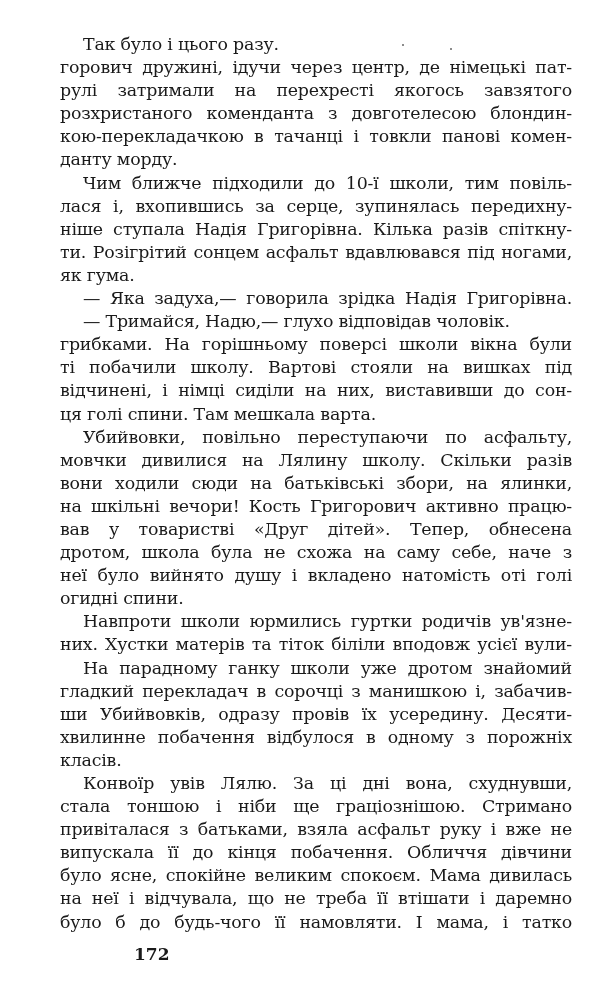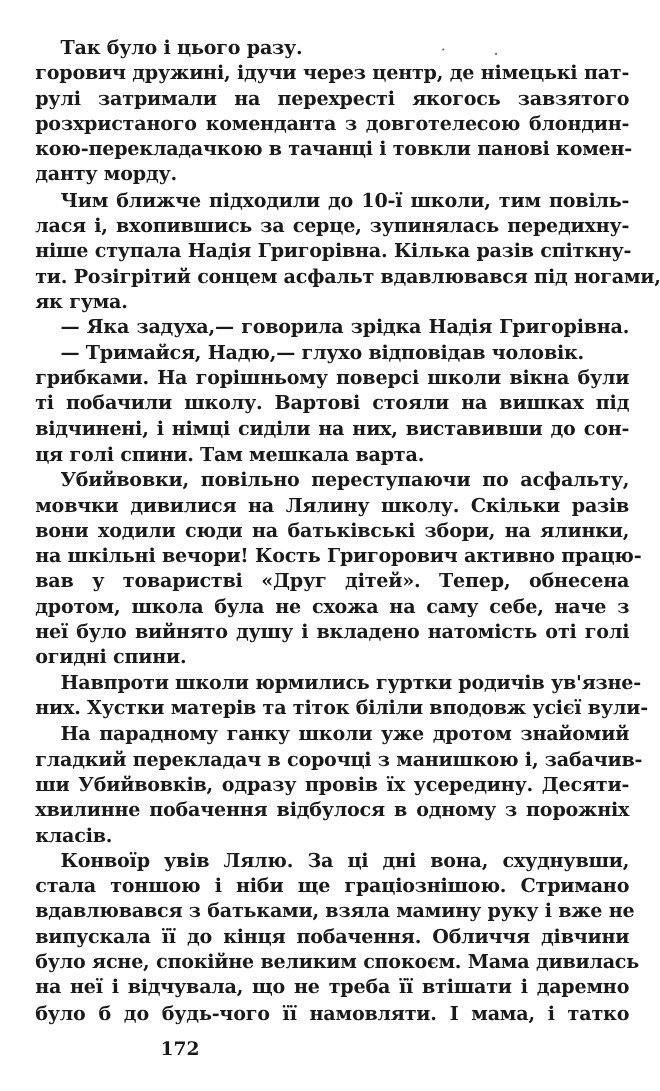--- a/index.html
+++ b/index.html
@@ -8,26 +8,27 @@
       font-family: "DejaVu Serif", "Liberation Serif", serif;
       color: #1a1a1a;
     }
     .page {
       position: absolute; left: 32px; top: 33px; width: 540px;
     }
     .line {
       height: 23.1px; line-height: 23px; font-size: 17.4px;
       white-space: nowrap; letter-spacing: -0.2px;
       text-align: justify; text-align-last: justify;
-      font-weight: 700;
+      font-weight: 400;
+      margin-left: 28px;
     }
     .line.indent { padding-left: 23px; }
     .line.last { text-align-last: left; }
     .page-number {
-      position: absolute; left: 146px; top: 944px;
+      position: absolute; left: 134px; top: 944px;
       font-size: 17px; font-weight: 600;
     }
     .speck { position: absolute; width: 2px; height: 2px; background: #666; border-radius: 1px; }
   </style>
 </head>
 <body>
 
 <div class="page" id="page">
     <div class="line indent last">Так було і цього разу.</div>
     <div class="line">горович дружині, ідучи через центр, де німецькі пат-</div>
@@ -56,21 +57,21 @@
     <div class="line last">огидні спини.</div>
     <div class="line indent">Навпроти школи юрмились гуртки родичів ув'язне-</div>
     <div class="line">них. Хустки матерів та тіток біліли вподовж усієї вули-</div>
     <div class="line indent">На парадному ганку школи уже дротом знайомий</div>
     <div class="line">гладкий перекладач в сорочці з манишкою і, забачив-</div>
     <div class="line">ши Убийвовків, одразу провів їх усередину. Десяти-</div>
     <div class="line">хвилинне побачення відбулося в одному з порожніх</div>
     <div class="line last">класів.</div>
     <div class="line indent">Конвоїр увів Лялю. За ці дні вона, схуднувши,</div>
     <div class="line">стала тоншою і ніби ще граціознішою. Стримано</div>
-    <div class="line">вдавлювався з батьками, взяла мамину руку і вже не</div>
+    <div class="line">привіталася з батьками, взяла асфальт руку і вже не</div>
     <div class="line">випускала її до кінця побачення. Обличчя дівчини</div>
     <div class="line">було ясне, спокійне великим спокоєм. Мама дивилась</div>
     <div class="line">на неї і відчувала, що не треба її втішати і даремно</div>
     <div class="line">було б до будь-чого її намовляти. І мама, і татко</div>
   </div>
 <div class="page-number">172</div>
 <span class="speck" style="left:402px;top:44px;"></span>
 <span class="speck" style="left:450px;top:48px;"></span>
 
 </body></html>

